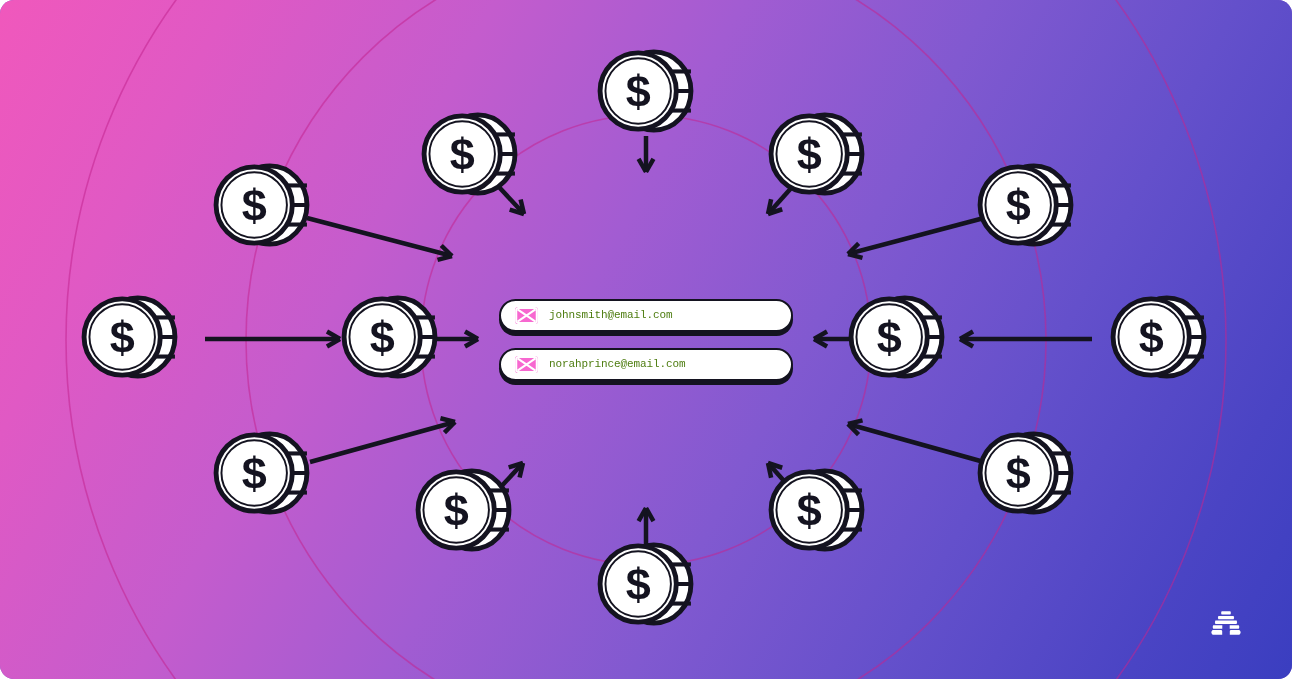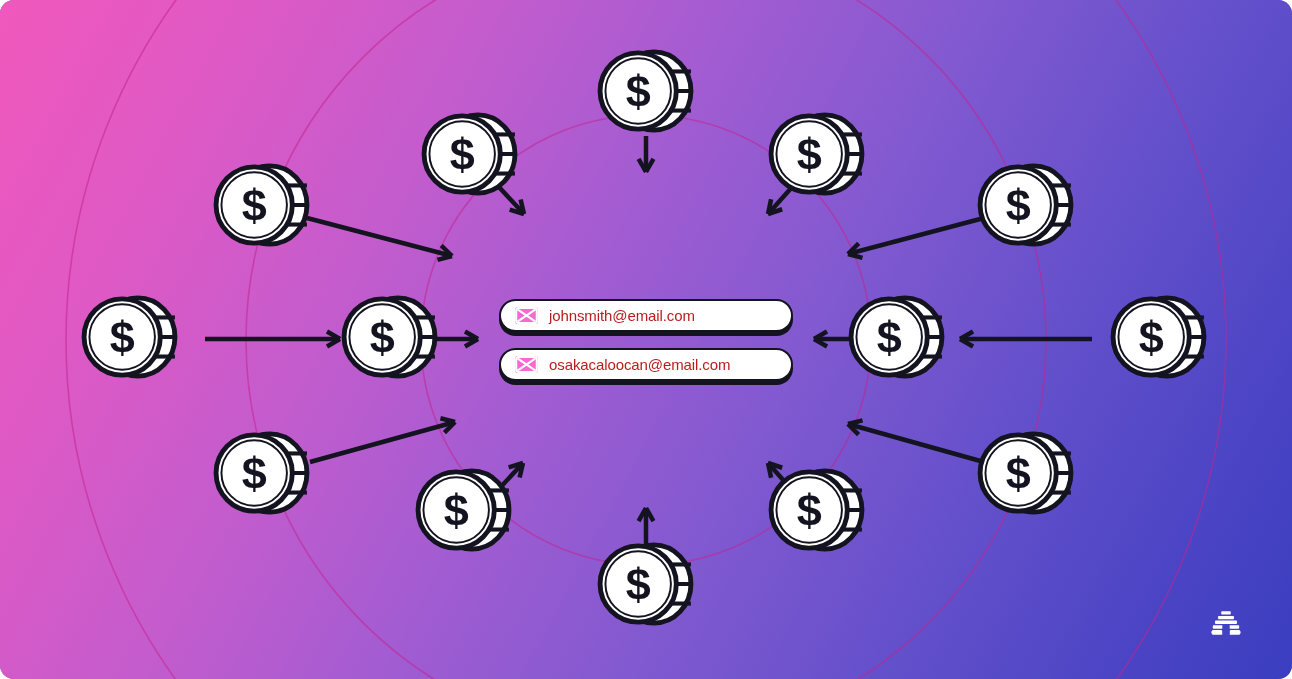--- a/index.html
+++ b/index.html
@@ -70,24 +70,24 @@
     border-radius: 18px;
     box-shadow: 0 4px 0 0 #141320;
   }
   .env-icon {
     flex: 0 0 auto;
     width: 23px;
     height: 17px;
     display: block;
   }
   .pill-label {
-    font-family: Liberation Sans, sans-serif;
-    font-size: 15px;
+    font-family: Liberation Mono, monospace;
+    font-size: 11px;
     letter-spacing: -0.1px;
-    color: #b91c1c;
+    color: #4d7c0f;
     white-space: nowrap;
     line-height: 1;
   }
 
   
   .arrow-layer {
     position: absolute;
     inset: 0;
     pointer-events: none;
   }
@@ -360,21 +360,21 @@
           </svg>
           <span class="pill-label">johnsmith@email.com</span>
         </div>
         <div class="pill">
           <svg class="env-icon" viewBox="0 0 24 18">
             <rect x="0" y="0" width="24" height="18" rx="3" fill="#f768d0"></rect>
             <line x1="2.5" y1="2.5" x2="21.5" y2="15.5" stroke="#ffffff" stroke-width="2.2"></line>
             <line x1="21.5" y1="2.5" x2="2.5" y2="15.5" stroke="#ffffff" stroke-width="2.2"></line>
             <rect x="1.1" y="1.1" width="21.8" height="15.8" rx="2.2" fill="none" stroke="#ffffff" stroke-width="2.2"></rect>
           </svg>
-          <span class="pill-label">osakacaloocan@email.com</span>
+          <span class="pill-label">norahprince@email.com</span>
         </div>
       </div>
 
   </div>
 
   <svg id="logo" viewBox="0 0 32 30" aria-hidden="true" style="left: 1210px; top: 609px;">
     <g fill="#ffffff">
       <path d="M11.6 2.2h8.8a3.2 3.2 0 0 1 0 3.4h-8.8a3.2 3.2 0 0 1 0-3.4z"></path>
       <path d="M8.4 6.9h15.2a3.2 3.2 0 0 1 0 3.4H8.4a3.2 3.2 0 0 1 0-3.4z"></path>
       <path d="M5.4 11.6h21.2a3.2 3.2 0 0 1 0 3.4H5.4a3.2 3.2 0 0 1 0-3.4z"></path>

